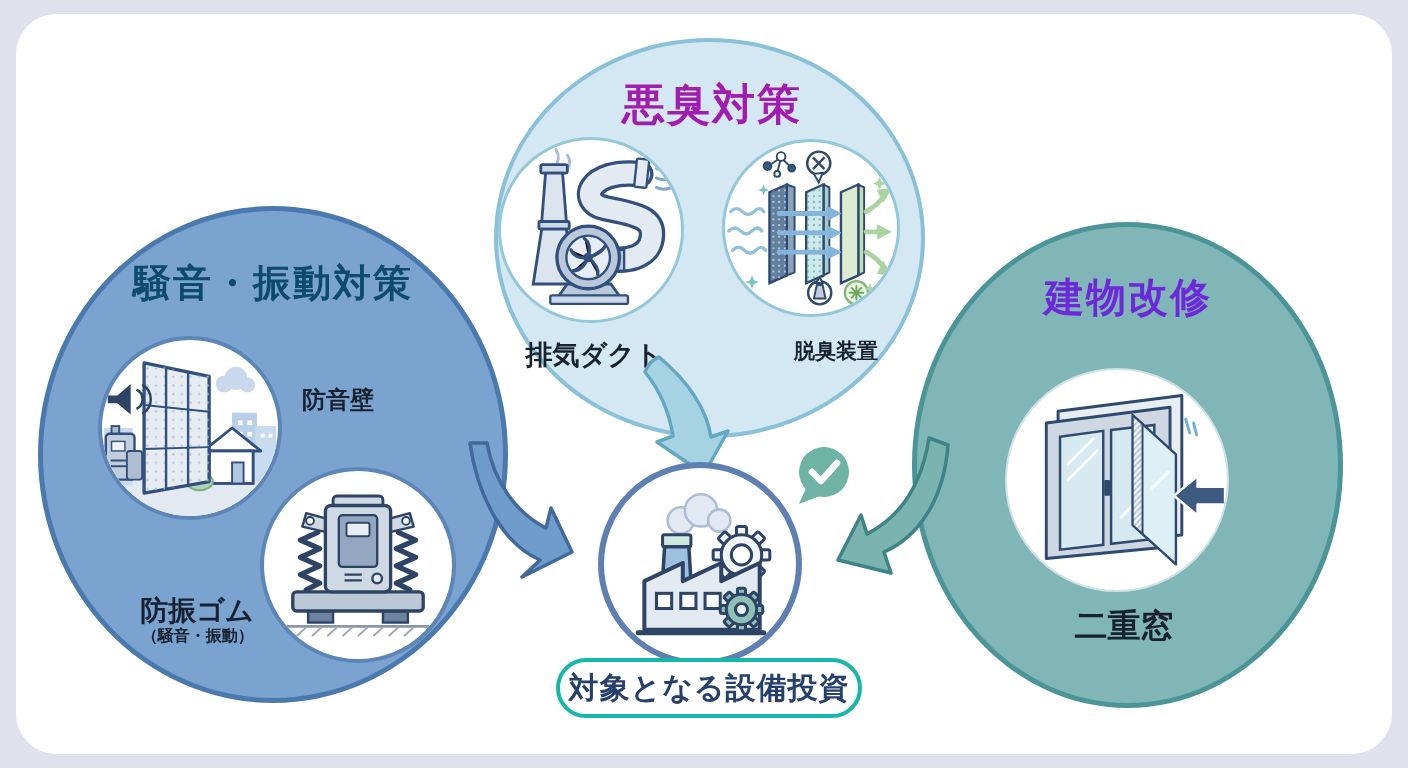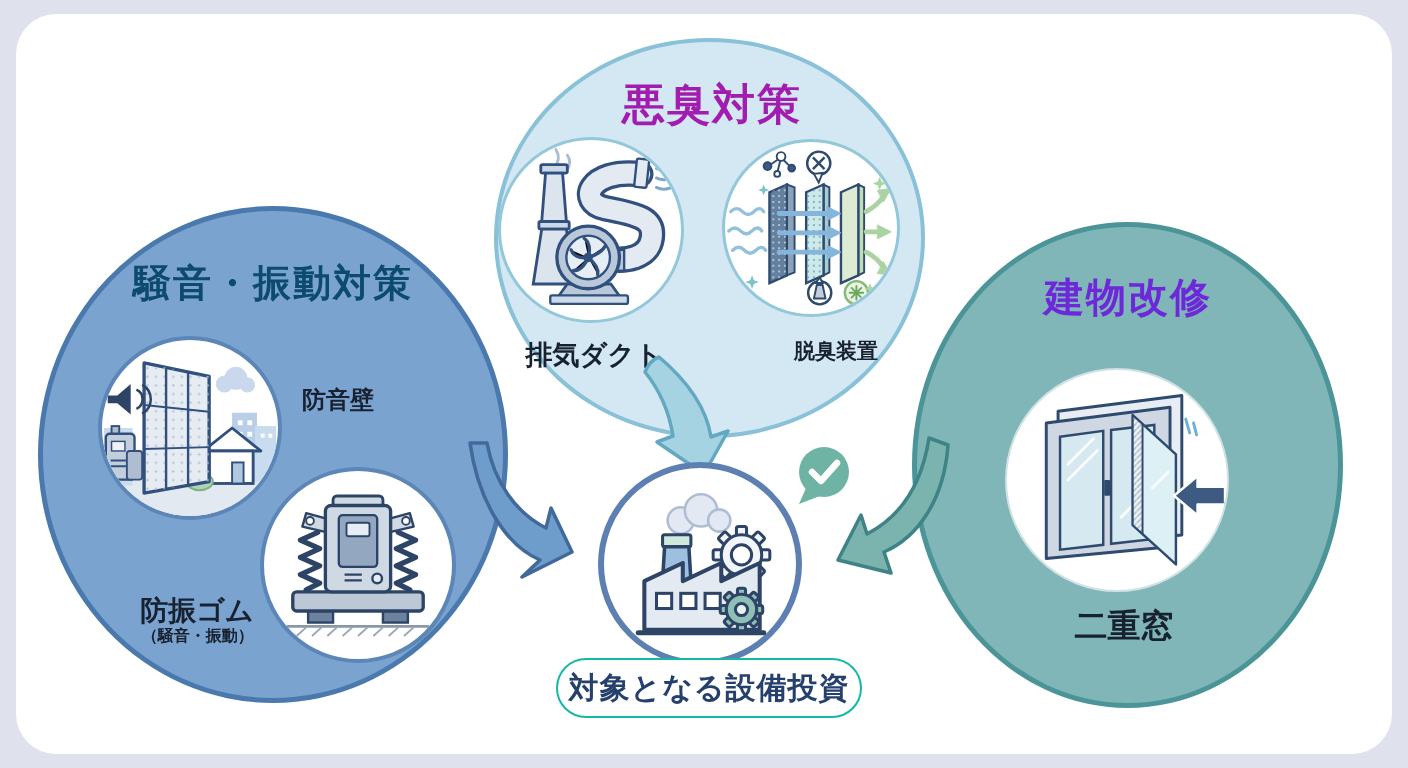--- a/index.html
+++ b/index.html
@@ -27,21 +27,21 @@
   .lbl-rubber{left:197px;top:570px;font-size:28px;text-align:right;line-height:1.15;margin-top:25px;}
   .lbl-rubber .sub{font-size:16px;font-weight:bold;display:block;}
   .lbl-duct{left:594px;top:337px;font-size:27px;}
   .lbl-deodor{left:836px;top:337px;font-size:21px;}
   .lbl-window{left:1124px;top:604px;font-size:33px;}
   .arrows{position:absolute;left:0;top:0;z-index:3;pointer-events:none;}
   .center-circle{position:absolute;left:598px;top:462px;width:204px;height:204px;border-radius:50%;
                  background:#ffffff;border:6px solid #5E7FB2;box-sizing:border-box;z-index:4;
                  display:flex;align-items:center;justify-content:center;}
   .center-pill{position:absolute;left:556px;top:658px;width:306px;height:60px;background:#ffffff;
-               border:2px solid #14b8a6;border-radius:34px;box-sizing:border-box;z-index:5;
+               border:4px solid #14b8a6;border-radius:34px;box-sizing:border-box;z-index:5;
                display:flex;align-items:center;justify-content:center;
                font-size:30px;font-weight:bold;color:#26406E;letter-spacing:1px;}
   .check-bubble{position:absolute;left:794px;top:444px;z-index:6;}
 </style>
 </head>
 <body>
 
 <div class="stage">
   <div class="card"></div>
 

